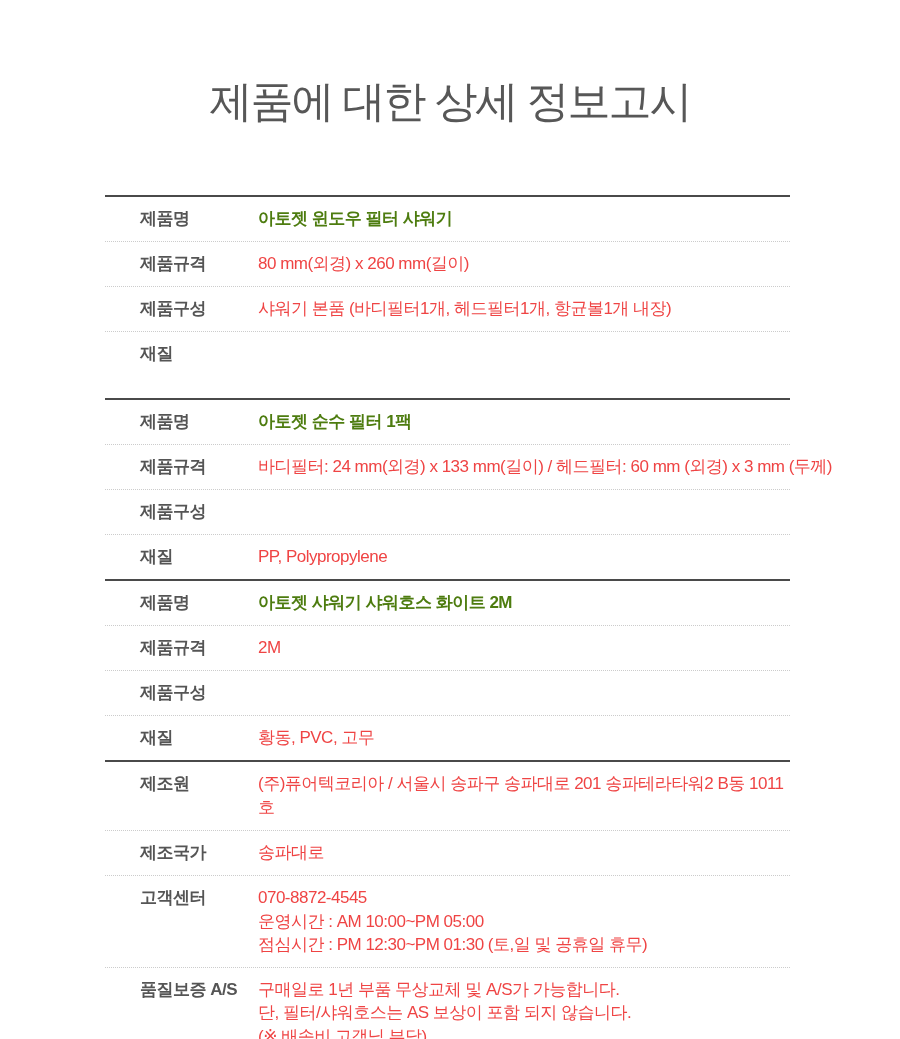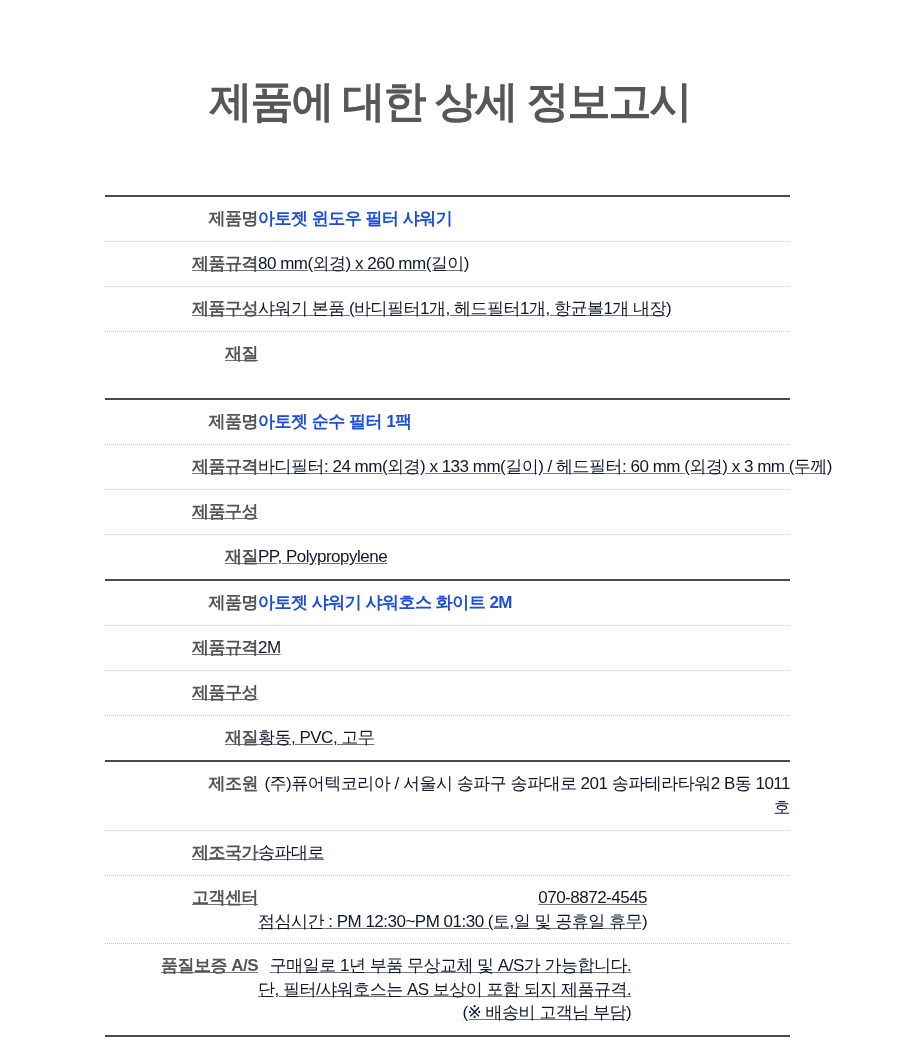--- a/index.html
+++ b/index.html
@@ -12,21 +12,21 @@
     overflow: hidden;
   }
   .page {
     width: 900px;
     height: 1039px;
     padding-top: 78px;
   }
   .page-title {
     text-align: center;
     font-size: 43px;
-    font-weight: bold;
+    font-weight: normal;
     color: #575757;
     letter-spacing: -2px;
     line-height: 1.1;
   }
   .info-table {
     width: 685px;
     margin: 70px 0 0 105px;
   }
   .section {
     border-top: 2px solid #4a4a4a;
@@ -35,43 +35,41 @@
     border-bottom: 2px solid #4a4a4a;
   }
   .section.gap-after {
     padding-bottom: 22px;
   }
   .row {
     display: flex;
     align-items: flex-start;
     padding: 10px 0 10px 35px;
     min-height: 44px;
-    text-align: right;
   }
   .row + .row {
     border-top: 1px dotted #cccccc;
-    text-decoration: underline;
   }
   .row .label {
     flex: 0 0 118px;
     font-size: 17px;
     font-weight: bold;
     color: #555555;
     letter-spacing: -0.5px;
     line-height: 24px;
     white-space: nowrap;
   }
   .row .value {
     font-size: 17px;
-    color: #0f172a;
+    color: #ef4444;
     letter-spacing: -0.5px;
     line-height: 24px;
   }
   .row .value.accent {
-    color: #1d4ed8;
+    color: #4d7c0f;
     font-weight: bold;
   }
   .row .value.nowrap {
     white-space: nowrap;
   }
   .value-line { line-height: 23.5px; }
 </style>
 </head>
 <body>
 
@@ -141,27 +139,28 @@
         <div class="value">(주)퓨어텍코리아 / 서울시 송파구 송파대로 201 송파테라타워2 B동 1011호</div>
       </div>
       <div class="row">
         <div class="label">제조국가</div>
         <div class="value">송파대로</div>
       </div>
       <div class="row">
         <div class="label">고객센터</div>
         <div class="value">
           <div class="value-line">070-8872-4545</div>
+          <div class="value-line">운영시간 : AM 10:00~PM 05:00</div>
           <div class="value-line">점심시간 : PM 12:30~PM 01:30 (토,일 및 공휴일 휴무)</div>
         </div>
       </div>
       <div class="row">
         <div class="label">품질보증 A/S</div>
         <div class="value">
           <div class="value-line">구매일로 1년 부품 무상교체 및  A/S가 가능합니다.</div>
-          <div class="value-line">단, 필터/샤워호스는 AS 보상이 포함 되지 제품규격.</div>
+          <div class="value-line">단, 필터/샤워호스는 AS 보상이 포함 되지 않습니다.</div>
           <div class="value-line">(※ 배송비 고객님 부담)</div>
         </div>
       </div>
     </div>
 
   </div>
 </div>
 
 </body></html>

